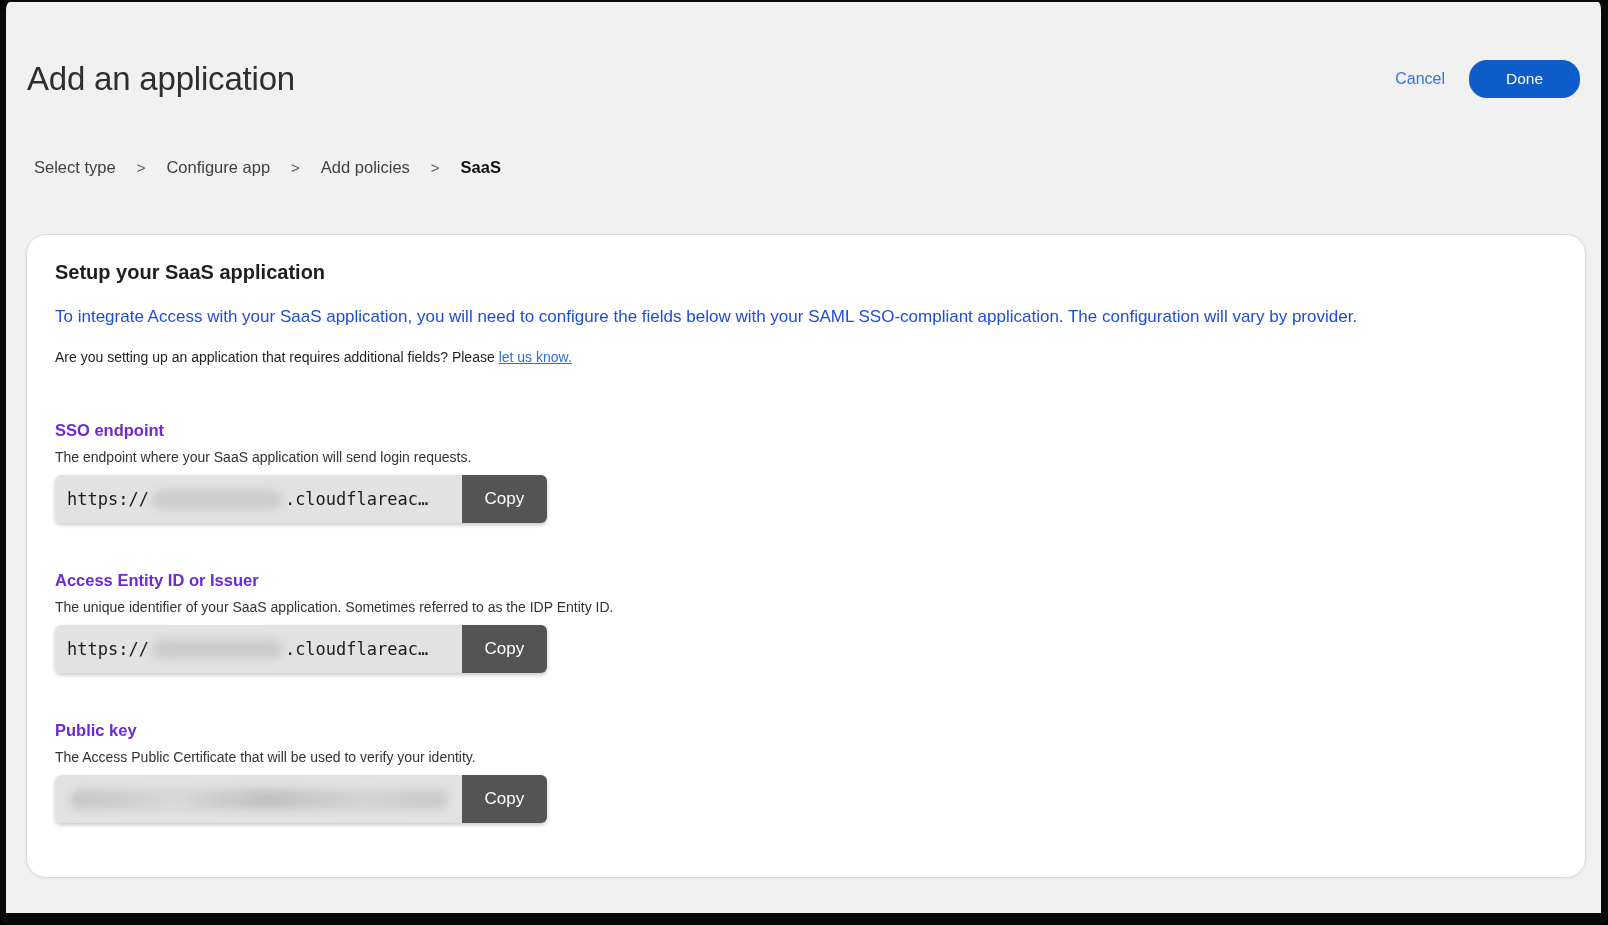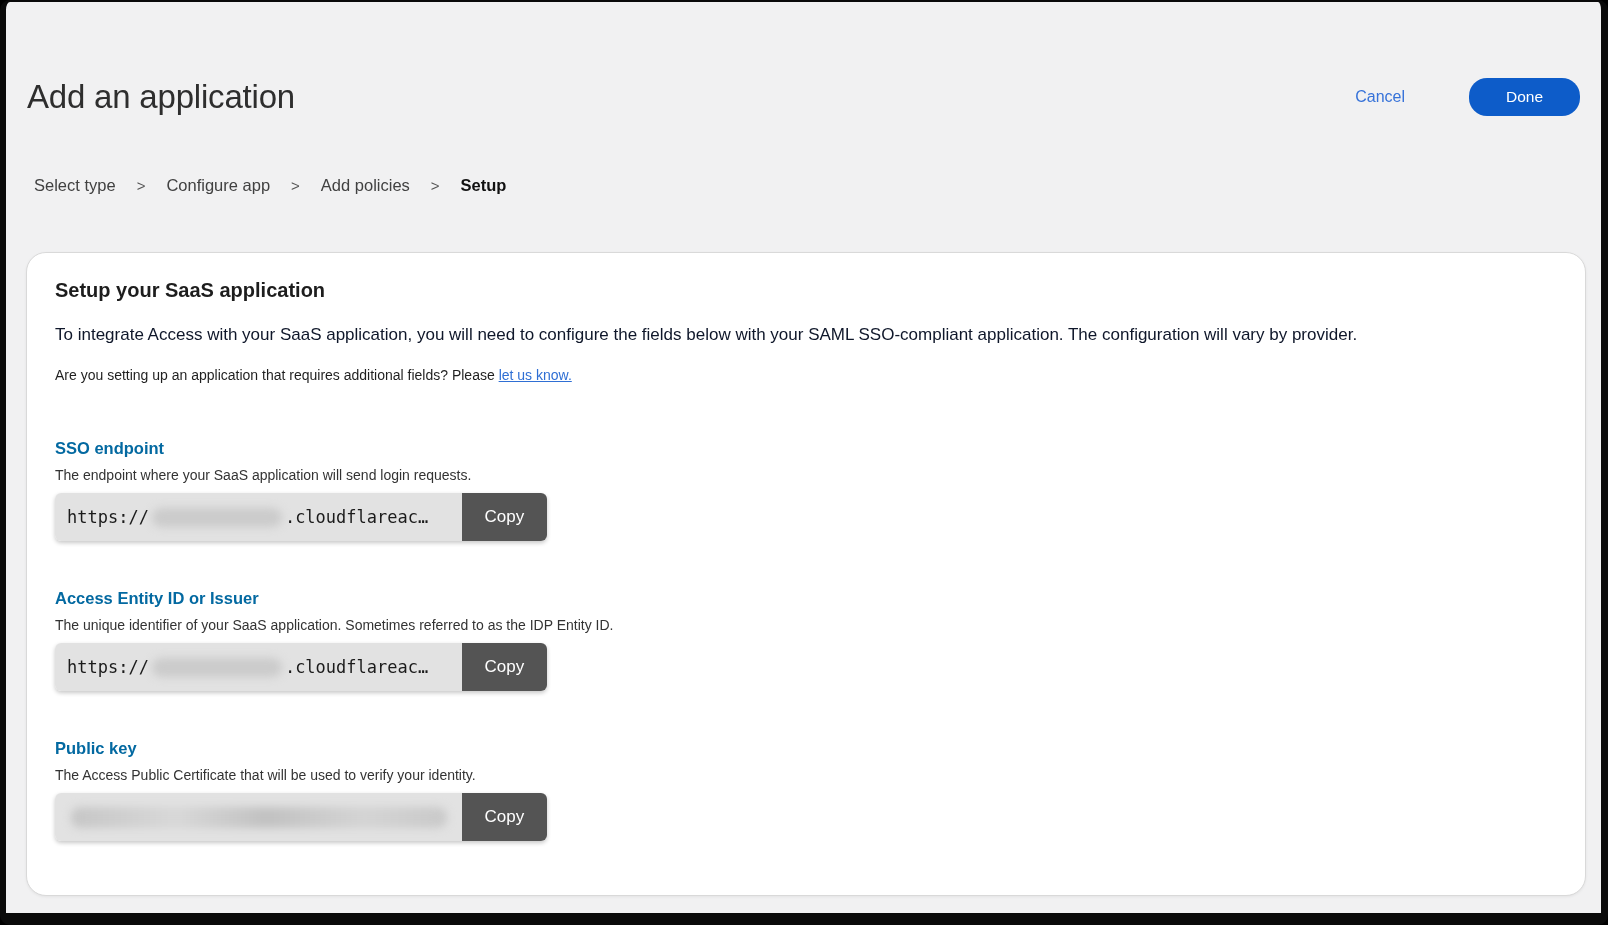--- a/index.html
+++ b/index.html
@@ -16,26 +16,26 @@
     border-radius: 10px;
     overflow: hidden;
     position: relative;
   }
 
   .page { padding: 0 21px 0 15px; }
 
   
   .topbar {
     display: flex; align-items: center; justify-content: space-between;
-    margin-top: 76px; padding-left: 6px;
+    margin-top: 58px; padding-left: 6px;
   }
   .page-title {
     font-size: 33px; font-weight: 400; color: #2e2e2e; letter-spacing: -0.2px;
   }
-  .actions { display: flex; align-items: center; gap: 64px; }
+  .actions { display: flex; align-items: center; gap: 24px; }
   .cancel-link {
     color: #3672d9; font-size: 16px; text-decoration: none; cursor: pointer;
   }
   .done-btn {
     width: 111px; height: 38px;
     background: #0d5cc9; color: #fff;
     border: none; border-radius: 18px;
     font-size: 15.5px; font-weight: 500;
     font-family: "Liberation Sans", sans-serif;
     cursor: pointer;
@@ -55,28 +55,28 @@
   .card {
     margin-top: 57px; margin-left: 5px;
     width: 1560px;
     background: #fff;
     border: 1px solid #d9d9d9;
     border-radius: 20px;
     box-shadow: 0 1px 3px rgba(0,0,0,0.06);
     padding: 26px 28px 54px 28px;
   }
   .card-title { font-size: 20px; font-weight: 700; color: #1d1d1d; margin-bottom: 22px; }
-  .card-intro { font-size: 17px; color: #0f172a; margin-bottom: 21px; line-height: 1.3; }
+  .card-intro { font-size: 17px; color: #1d4ed8; margin-bottom: 21px; line-height: 1.3; }
   .card-note  { font-size: 14px; color: #1f1f1f; margin-bottom: 56px; }
   .note-link  { color: #2f6fd4; text-decoration: underline; cursor: pointer; }
 
   
   .field-group { margin-top: 48px; }
   .field-group:first-of-type { margin-top: 0; }
-  .field-label { font-size: 16.5px; font-weight: 700; color: #0369a1; margin-bottom: 9px; }
+  .field-label { font-size: 16.5px; font-weight: 700; color: #6d28d9; margin-bottom: 9px; }
   .field-desc  { font-size: 14px; color: #333; margin-bottom: 10px; }
 
   .copy-row {
     display: flex; width: 492px; height: 48px;
     border-radius: 6px;
     box-shadow: 0 2px 4px rgba(0,0,0,0.22);
   }
   .value-box {
     width: 482px; height: 48px;
     background: #e2e2e2;
@@ -121,21 +121,21 @@
       </div>
     </div>
 
     <nav class="breadcrumb">
       <span class="crumb">Select type</span>
       <span class="crumb-sep">&gt;</span>
       <span class="crumb">Configure app</span>
       <span class="crumb-sep">&gt;</span>
       <span class="crumb">Add policies</span>
       <span class="crumb-sep">&gt;</span>
-      <span class="crumb active">Setup</span>
+      <span class="crumb active">SaaS</span>
     </nav>
 
     <section class="card">
       <h2 class="card-title">Setup your SaaS application</h2>
       <p class="card-intro">To integrate Access with your SaaS application, you will need to configure the fields below with your SAML SSO-compliant application. The configuration will vary by provider.</p>
       <p class="card-note"><span>Are you setting up an application that requires additional fields? Please </span><a class="note-link">let us know.</a></p>
 
       <div class="field-group">
         <h3 class="field-label">SSO endpoint</h3>
         <p class="field-desc">The endpoint where your SaaS application will send login requests.</p>

